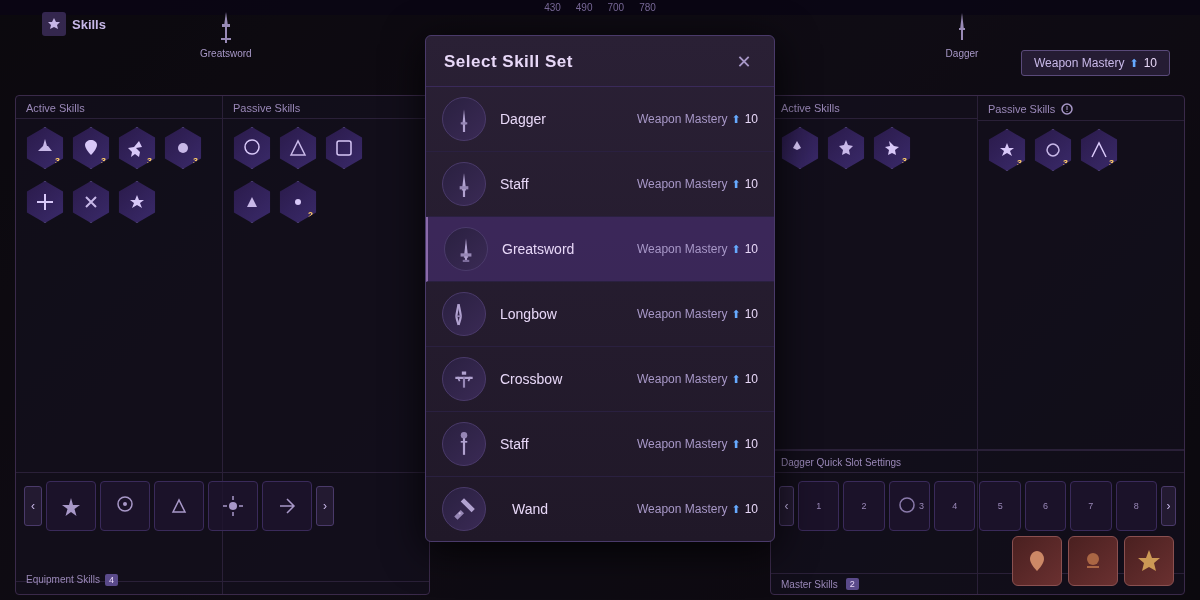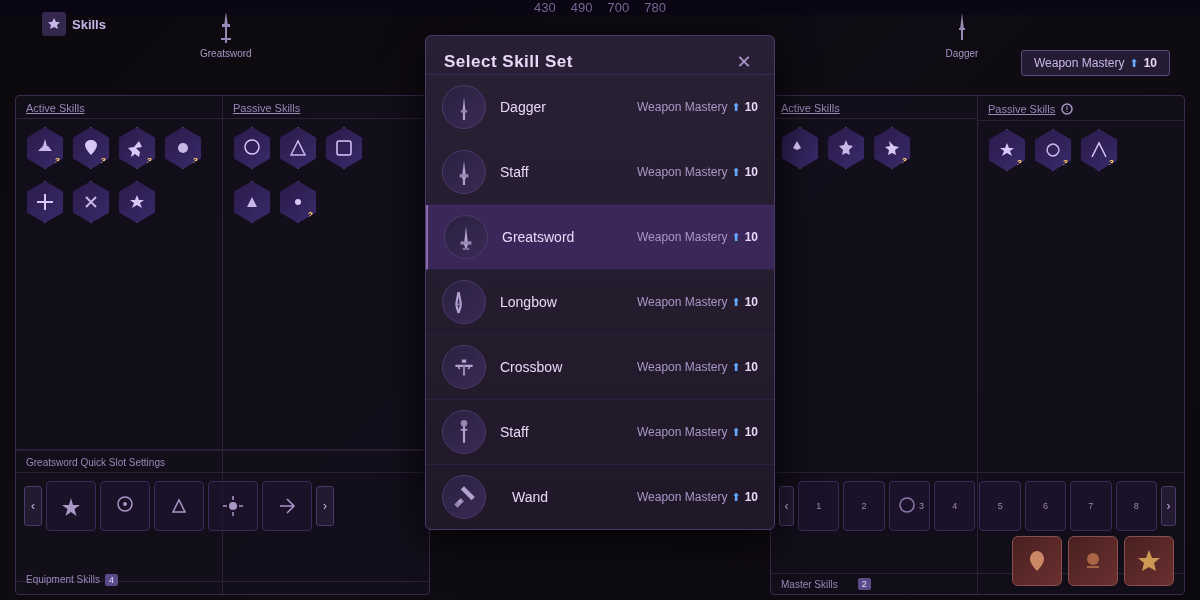--- a/index.html
+++ b/index.html
@@ -62,21 +62,20 @@
       background: rgba(20,15,30,0.7);
       border: 1px solid #3a2a4a;
       border-radius: 4px;
     }
 
     .panel-section-label {
       color: #9a88b8;
       font-size: 11px;
       padding: 6px 10px 4px;
       border-bottom: 1px solid #2a2038;
-      text-decoration: underline;
     }
 
     .skill-icons-row {
       display: flex;
       gap: 4px;
       padding: 8px 8px 4px;
       flex-wrap: wrap;
     }
 
     .skill-icon {
@@ -183,21 +182,21 @@
       top: 35px;
       left: 50%;
       transform: translateX(-50%);
       box-shadow: 0 8px 40px rgba(0,0,0,0.8);
     }
 
     .modal-header {
       display: flex;
       align-items: center;
       justify-content: space-between;
-      padding: 14px 18px 0;
+      padding: 14px 18px 12px;
       border-bottom: 1px solid #3a2a5a;
     }
 
     .modal-title {
       color: #e8d8f8;
       font-size: 17px;
       font-weight: 600;
       letter-spacing: 0.5px;
     }
 
@@ -271,21 +270,21 @@
     .mastery-info {
       color: #a898c8;
       font-size: 12px;
       display: flex;
       align-items: center;
       gap: 4px;
     }
 
     .mastery-level {
       color: #e8d8f8;
-      font-weight: 700;
+      font-weight: 400;
       text-align: right;
     }
 
     .up-arrow {
       color: #66aaff;
       font-size: 11px;
     }
 
     
     .top-skill-bar {
@@ -296,21 +295,21 @@
       height: 15px;
       background: rgba(10,5,20,0.9);
       display: flex;
       align-items: center;
       justify-content: center;
       gap: 15px;
     }
 
     .top-nav-item {
       color: #7a6a9a;
-      font-size: 13px;
+      font-size: 10px;
     }
 
     .skills-header-left {
       position: absolute;
       top: 12px;
       left: 20px;
       display: flex;
       align-items: center;
       gap: 6px;
       margin-left: 22px;
@@ -454,23 +453,20 @@
           <svg width="22" height="22" viewBox="0 0 22 22" fill="#d8c8f8">
               <circle cx="11" cy="11" r="3"></circle>
             </svg>
           <span class="skill-icon-num">2</span>
         </div>
       </div>
     </div>
   </div>
 
   <div style="position:absolute;bottom:55px;left:0;right:0;border-top:1px solid #2a2038;">
-    <div class="quick-slot-label">
-      <span>Greatsword Quick Slot Settings</span>
-    </div>
     <div class="quick-slot-row">
       <div class="chevron-btn">‹</div>
       <div class="quick-slot-item">
         <svg width="24" height="24" viewBox="0 0 24 24" fill="#a898c8">
             <path d="M12 4l2 7h7l-5.5 4 2 7L12 18l-5.5 4 2-7L3 11h7z"></path>
           </svg>
       </div>
       <div class="quick-slot-item">
         <svg width="24" height="24" viewBox="0 0 24 24" fill="#a898c8">
             <path d="M12 3C8 3 5 6 5 10s3 7 7 7 7-3 7-7-3-7-7-7z" fill="none" stroke="#a898c8" stroke-width="1.5"></path>
@@ -555,20 +551,23 @@
           <svg width="22" height="22" viewBox="0 0 22 22" fill="#d8c8f8">
               <path d="M4 18L11 4l7 14" stroke="#d8c8f8" stroke-width="1.5" fill="none"></path>
             </svg>
           <span class="skill-icon-num">3</span>
         </div>
       </div>
     </div>
   </div>
 
   <div style="position:absolute;bottom:55px;left:0;right:0;border-top:1px solid #2a2038;">
+    <div class="quick-slot-label">
+      <span>Dagger Quick Slot Settings</span>
+    </div>
     <div class="quick-slot-row">
       <div class="chevron-btn">‹</div>
       <div class="quick-slot-item">
         <span class="slot-num">1</span>
       </div>
       <div class="quick-slot-item">
         <span class="slot-num">2</span>
       </div>
       <div class="quick-slot-item">
         <svg width="24" height="24" viewBox="0 0 24 24" fill="#8a7aaa">
@@ -589,21 +588,21 @@
         <span class="slot-num">7</span>
       </div>
       <div class="quick-slot-item">
         <span class="slot-num">8</span>
       </div>
       <div class="chevron-btn">›</div>
     </div>
   </div>
 
   <div style="position:absolute;bottom:0;left:0;right:0;padding:4px 10px;display:flex;align-items:center;justify-content:space-between;border-top:1px solid #2a2038;">
-    <span style="color:#9a88b8;font-size:10px;display:flex;align-items:center;gap:20px;">
+    <span style="color:#9a88b8;font-size:10px;display:flex;align-items:center;gap:8px;">
       <span>Master Skills</span>
       <span style="background:#5a4a8a;color:#e8d8f8;font-size:9px;padding:1px 4px;border-radius:2px;">2</span>
     </span>
     <div class="master-skill-icons">
       <div class="master-icon" style="display:flex;align-items:center;justify-content:center;">
         <svg width="28" height="28" viewBox="0 0 28 28" fill="#cc8866">
             <path d="M14 4C10 4 7 8 7 12c0 5 7 12 7 12s7-7 7-12c0-4-3-8-7-8z"></path>
           </svg>
       </div>
       <div class="master-icon" style="display:flex;align-items:center;justify-content:center;">

